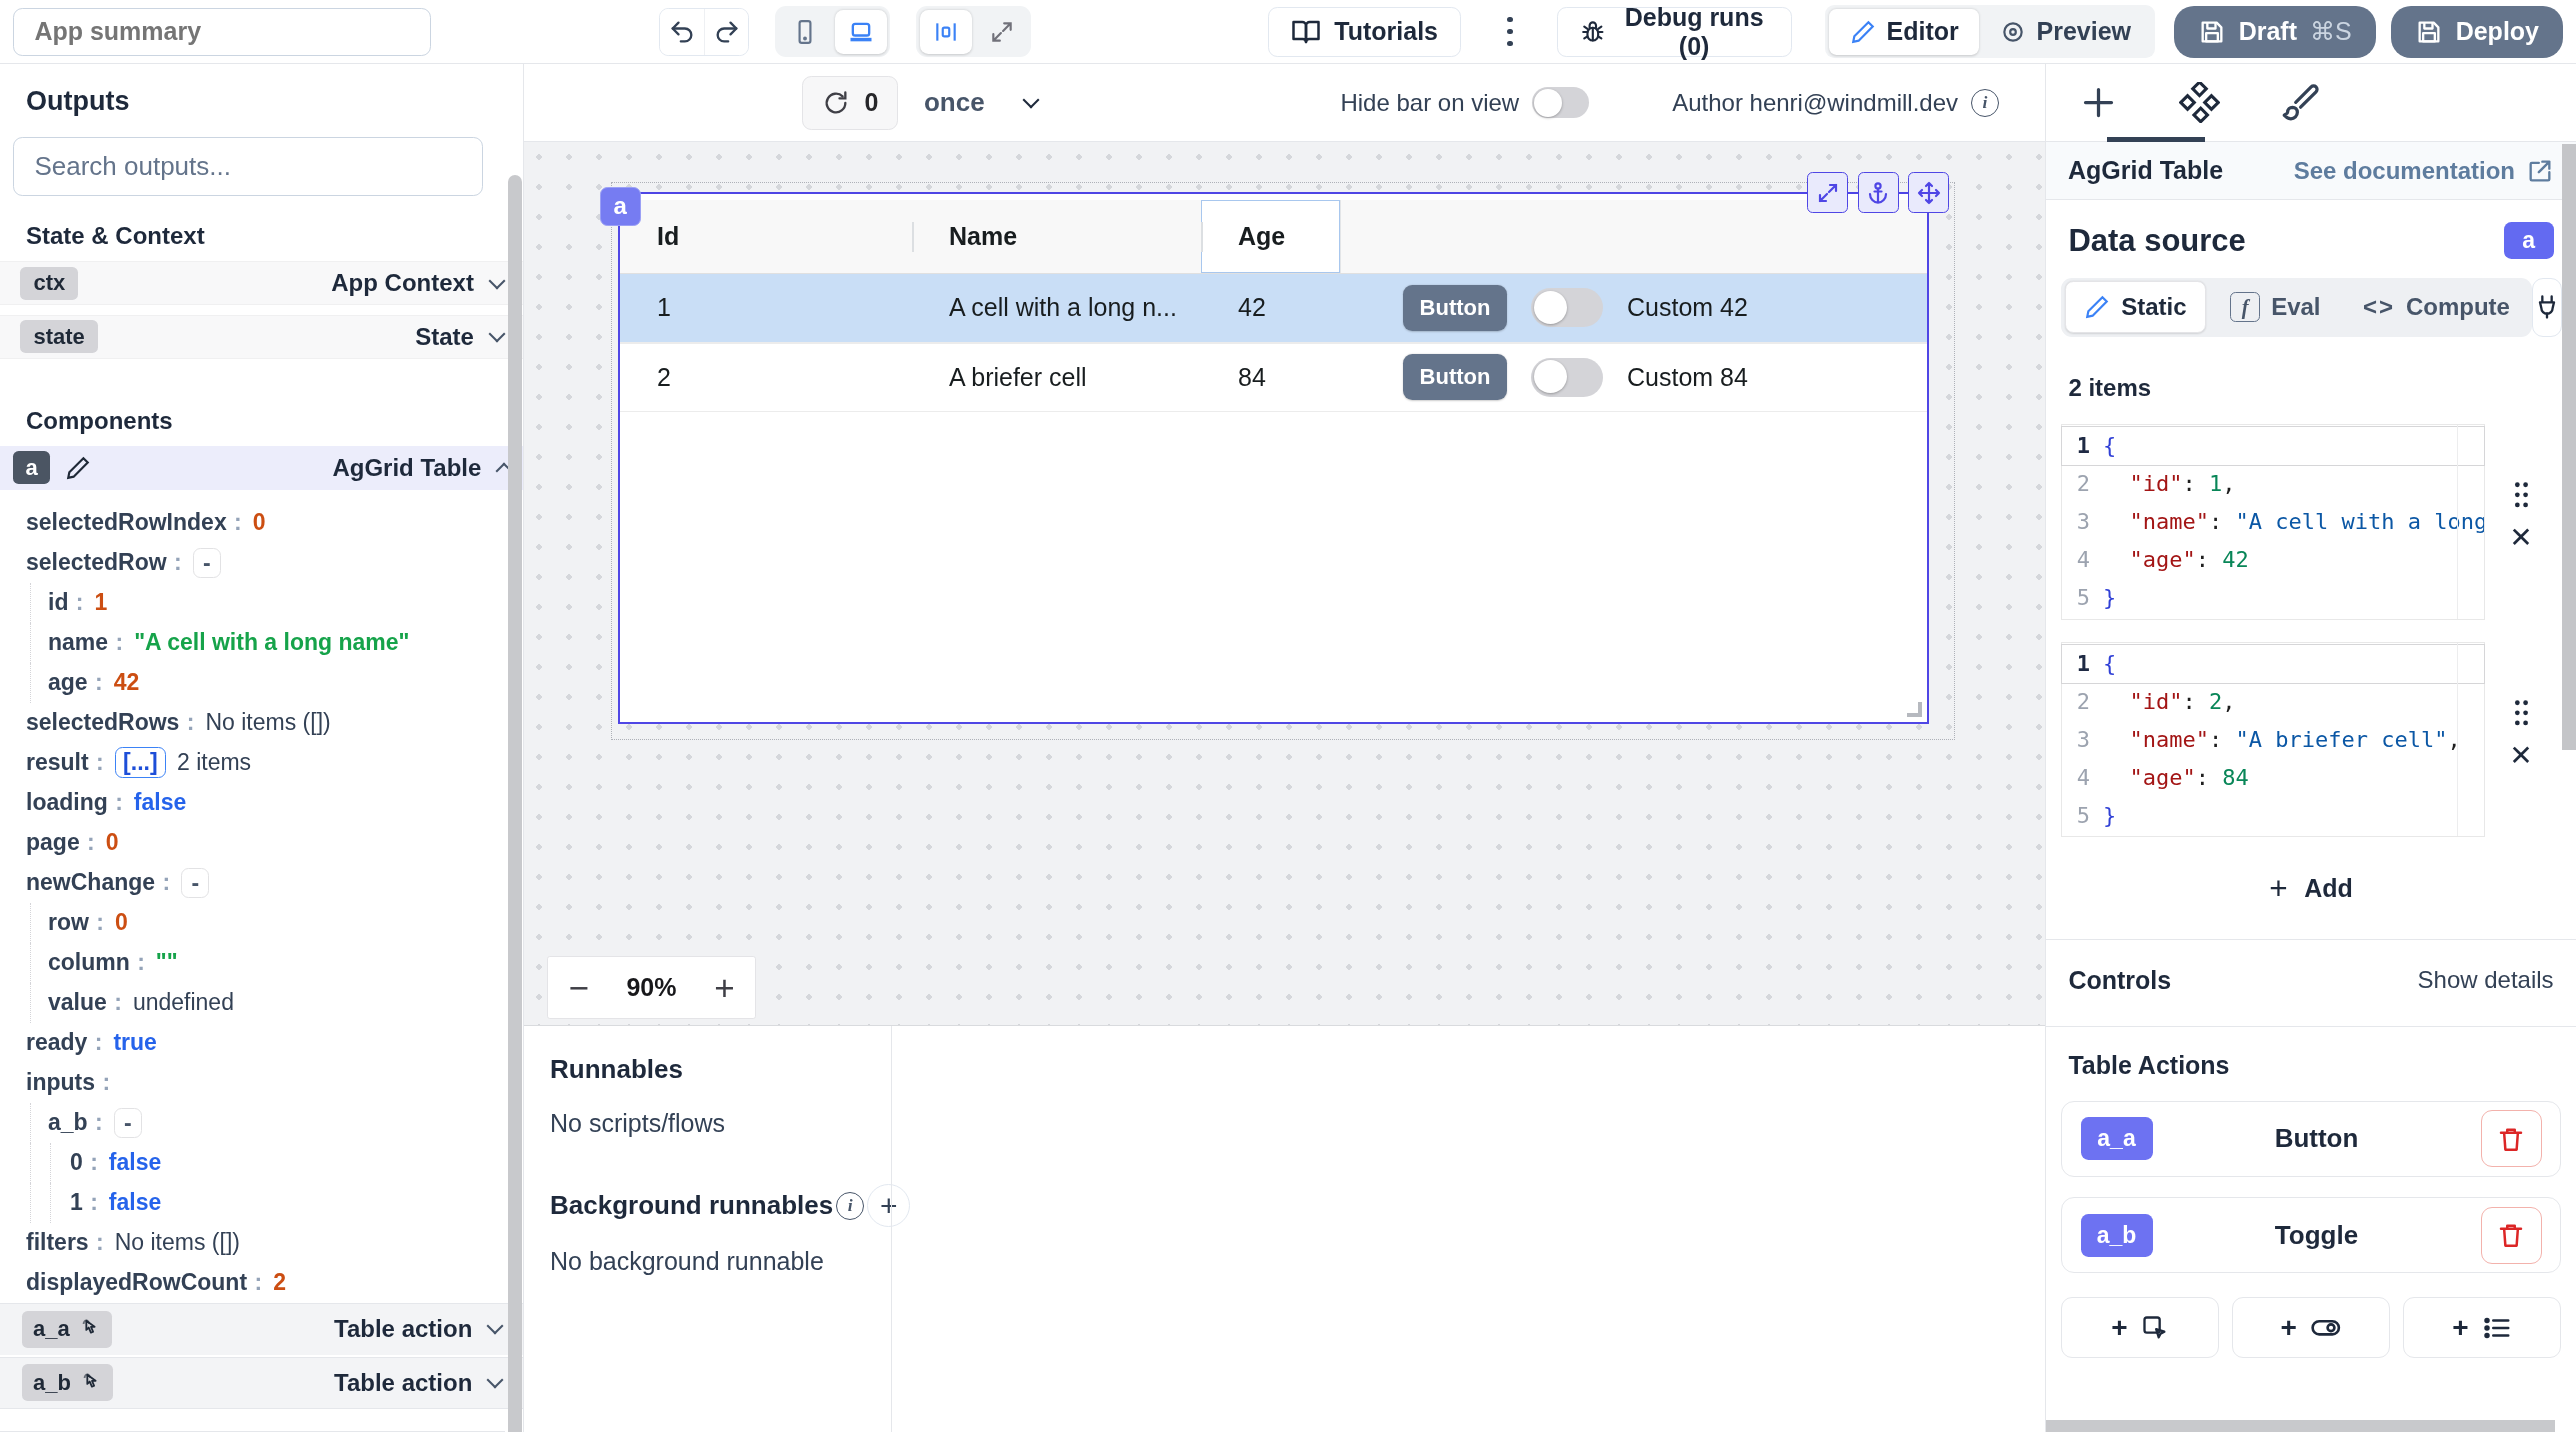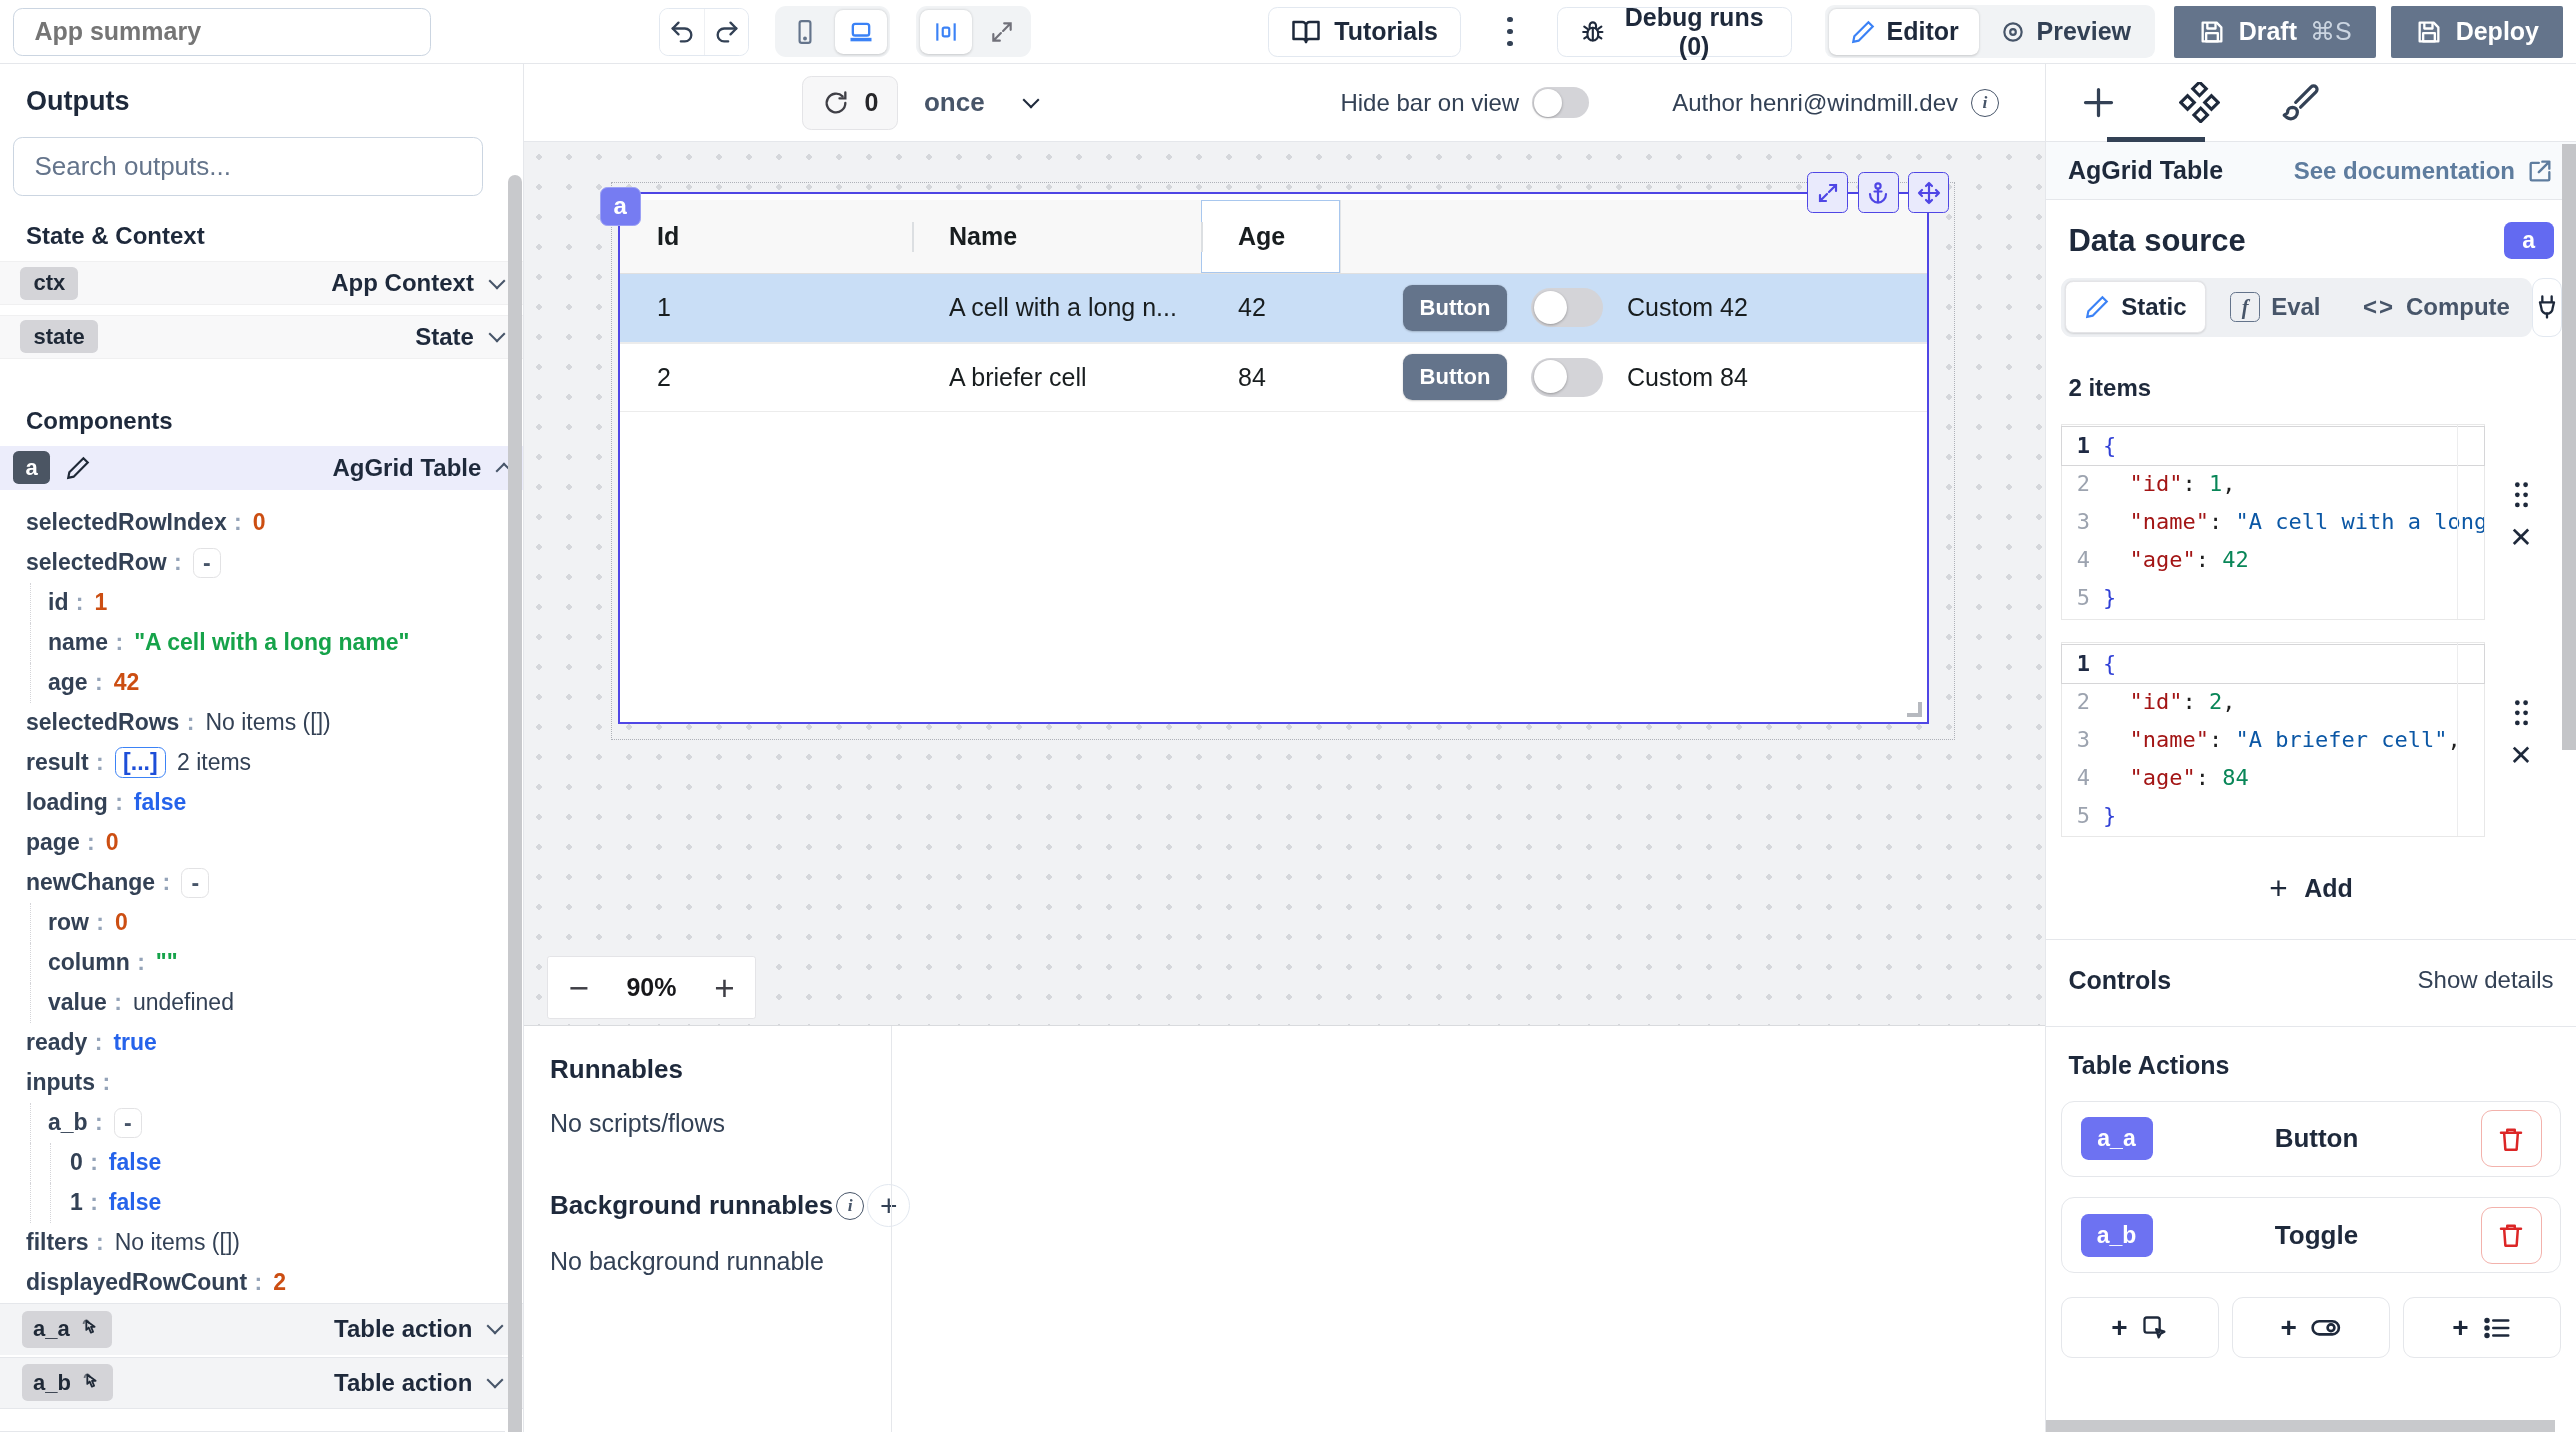--- a/index.html
+++ b/index.html
@@ -18,21 +18,21 @@
   .icongroup .gbtn { width:52px; height:44px; border:none; background:transparent; border-radius:8.3px; display:flex; align-items:center; justify-content:center; cursor:pointer; }
   .icongroup .gbtn.active { background:#fff; box-shadow:0 0.9px 2.8px rgba(0,0,0,.18); }
   .tb-btn { display:flex; align-items:center; gap:13px; height:50px; padding:0 22px; background:#fff;
     border:0.9px solid #e2e8f0; border-radius:9.3px; font-size:25px; font-weight:700; color:#1e293b; cursor:pointer; }
   .menu-dots { margin-left:37px; width:28px; display:flex; flex-direction:column; align-items:center; gap:6.5px; cursor:pointer; background:none; border:none; }
   .menu-dots i { width:5.6px; height:5.6px; border-radius:50%; background:#334155; }
   .seg { margin-left:33px; display:flex; background:#f1f3f5; border-radius:9.3px; padding:3.7px; }
   .seg .segbtn { display:flex; align-items:center; gap:11px; height:46px; padding:0 20.4px; border:none; border-radius:7.4px;
     background:transparent; font-size:25px; font-weight:700; color:#334155; cursor:pointer; }
   .seg .segbtn.active { background:#fff; box-shadow:0 0.9px 2.8px rgba(0,0,0,.18); color:#1e293b; }
-  .slate-btn { display:flex; align-items:center; gap:13px; height:52px; padding:16px 24px; border:none; border-radius:2px;
+  .slate-btn { display:flex; align-items:center; gap:13px; height:52px; padding:16px 24px; border:none; border-radius:20px;
     background:#64748b; color:#fff; font-size:25px; font-weight:700; cursor:pointer; }
   .slate-btn .kbd { color:#cbd5e1; font-weight:400; }
 
   
   .main { display:flex; height:1372px; }
   .sidebar { width:524px; border-right:0.9px solid #e5e7eb; position:relative; overflow:hidden; background:#fff; }
   .middle { flex:1; display:flex; flex-direction:column; min-width:0; }
   .rightpanel { width:531px; border-left:0.9px solid #e5e7eb; position:relative; overflow:hidden; background:#fff; }
 
   

